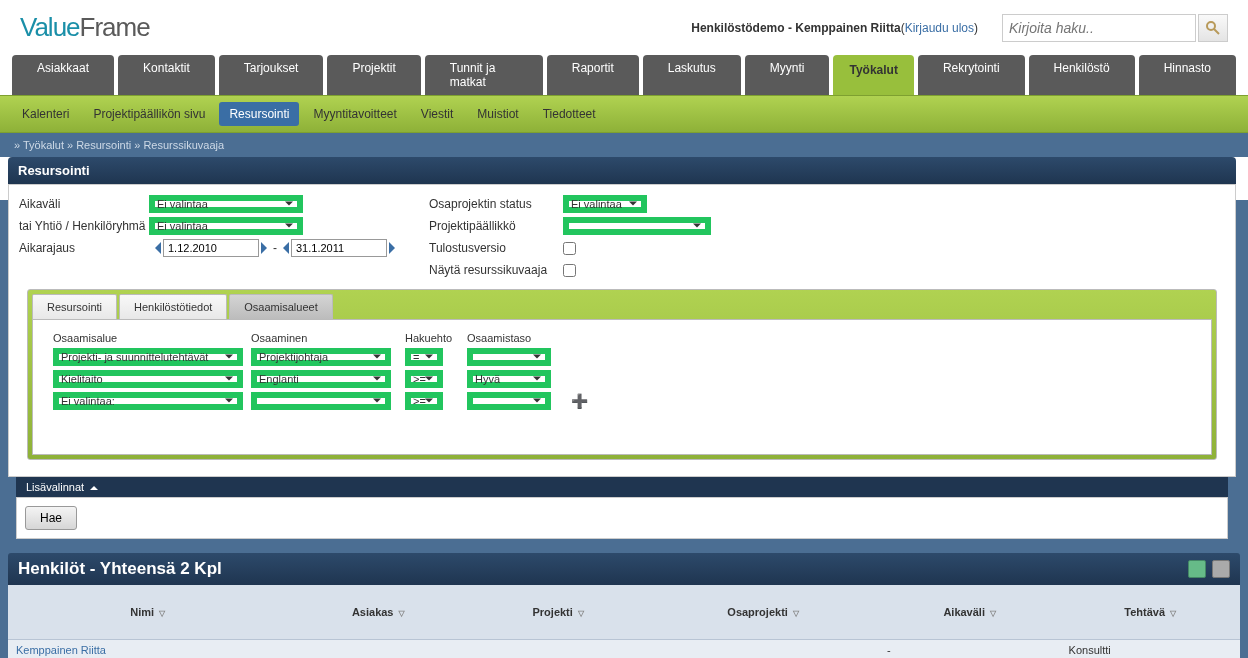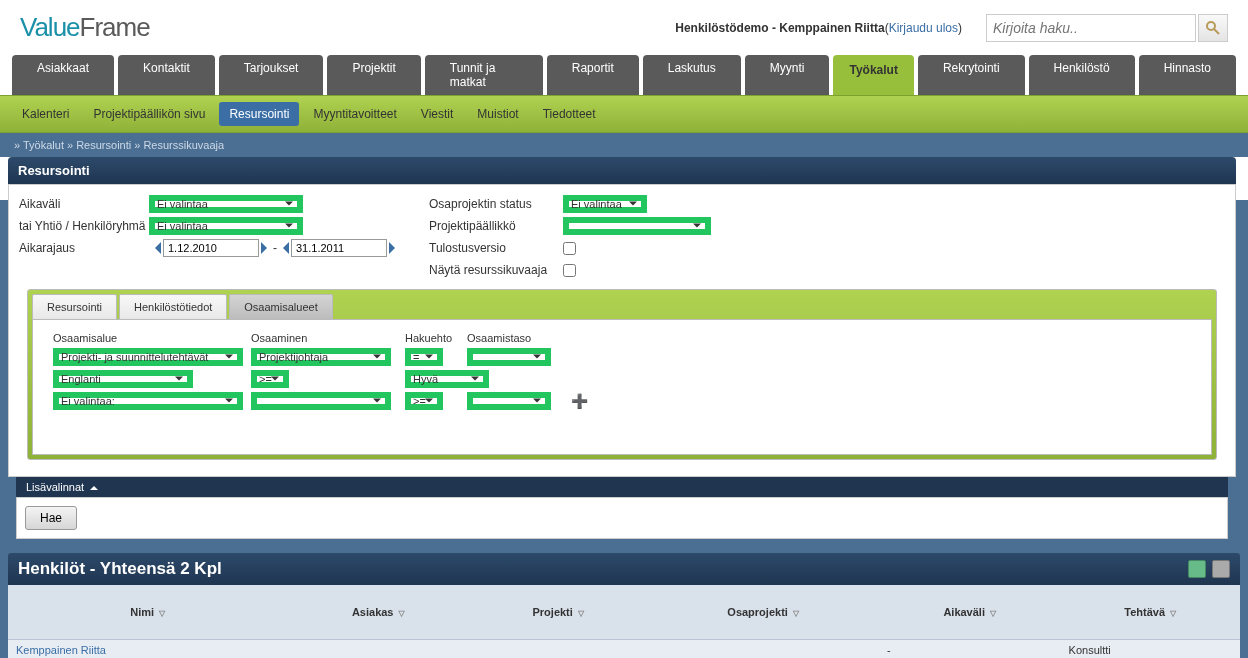--- a/index.html
+++ b/index.html
@@ -4,21 +4,21 @@
 <style>
 * { box-sizing: border-box; margin: 0; padding: 0; }
 body { font-family: Arial, sans-serif; font-size: 12px; color: #333; background: linear-gradient(to bottom, #fff 0, #fff 200px, #4b6e93 200px); width: 1248px; }
 .topbar { display: flex; align-items: center; padding: 10px 20px; height: 55px; background: #fff; }
 .logo { font-size: 26px; font-weight: 300; letter-spacing: -1px; }
 .logo .v1 { color: #1a8fa8; } .logo .v2 { color: #5a5a5a; }
 .user-info { margin-left: auto; font-size: 12px; }
 .user-info .demo { font-weight: bold; color: #333; }
 .user-info a { color: #3a6ea5; text-decoration: none; }
 .search-wrap { display: flex; align-items: center; margin-left: 24px; }
-.search-input { width: 210px; height: 28px; border: 1px solid #ccc; padding: 12px 6px; color: #888; font-style: italic; font-size: 14px; }
+.search-input { width: 194px; height: 28px; border: 1px solid #ccc; padding: 12px 6px; color: #888; font-style: italic; font-size: 14px; }
 .search-btn { width: 30px; height: 28px; border: 1px solid #ccc; background: linear-gradient(#f9f9f9,#e4e4e4); margin-left: 2px; cursor: pointer; display: flex; align-items: center; justify-content: center; }
 .mainnav { display: flex; gap: 4px; padding: 0 12px; background: #fff; }
 .mainnav .tab { background: #5a5a5a; color: #fff; padding: 6px 25px; border-radius: 4px 4px 0 0; font-size: 12px; cursor: pointer; }
 .mainnav .tab.active { background: #98bf3c; color: #333; font-weight: bold; padding: 8px 16px; }
 .subnav { background: linear-gradient(#b0d251,#8eb138); border-top: 1px solid #7ea030; border-bottom: 1px solid #7ea030; padding: 6px 12px; display: flex; gap: 4px; }
 .subnav .sub { color: #333; padding: 5px 10px; cursor: pointer; border-radius: 3px; }
 .subnav .sub.active { background: #3a6ea5; color: #fff; }
 .breadcrumb { background: #4b6e93; color: #cdd9e6; padding: 6px 14px; font-size: 11px; }
 .panel { margin: 0 12px 0 8px; }
 .panel-hd { background: linear-gradient(#2d4a6b,#1f3550); color: #fff; padding: 6px 10px; font-weight: bold; border-radius: 4px 4px 0 0; font-size: 13px; }
@@ -167,20 +167,21 @@
         </div>
         <div id="crit-rows">
             <div class="crit-row">
               <span class="sel sel-c1">Projekti- ja suunnittelutehtävät</span>
               <span class="sel sel-c2">Projektijohtaja</span>
               <span class="sel sel-c3">=</span>
               <span class="sel sel-c4"></span>
               <span></span>
             </div>
             <div class="crit-row">
+              <span class="sel sel-c1">Kielitaito</span>
               <span class="sel sel-c2">Englanti</span>
               <span class="sel sel-c3">&gt;=</span>
               <span class="sel sel-c4">Hyvä</span>
               <span></span>
             </div>
             <div class="crit-row">
               <span class="sel sel-c1">Ei valintaa:</span>
               <span class="sel sel-c2"></span>
               <span class="sel sel-c3">&gt;=</span>
               <span class="sel sel-c4"></span>

